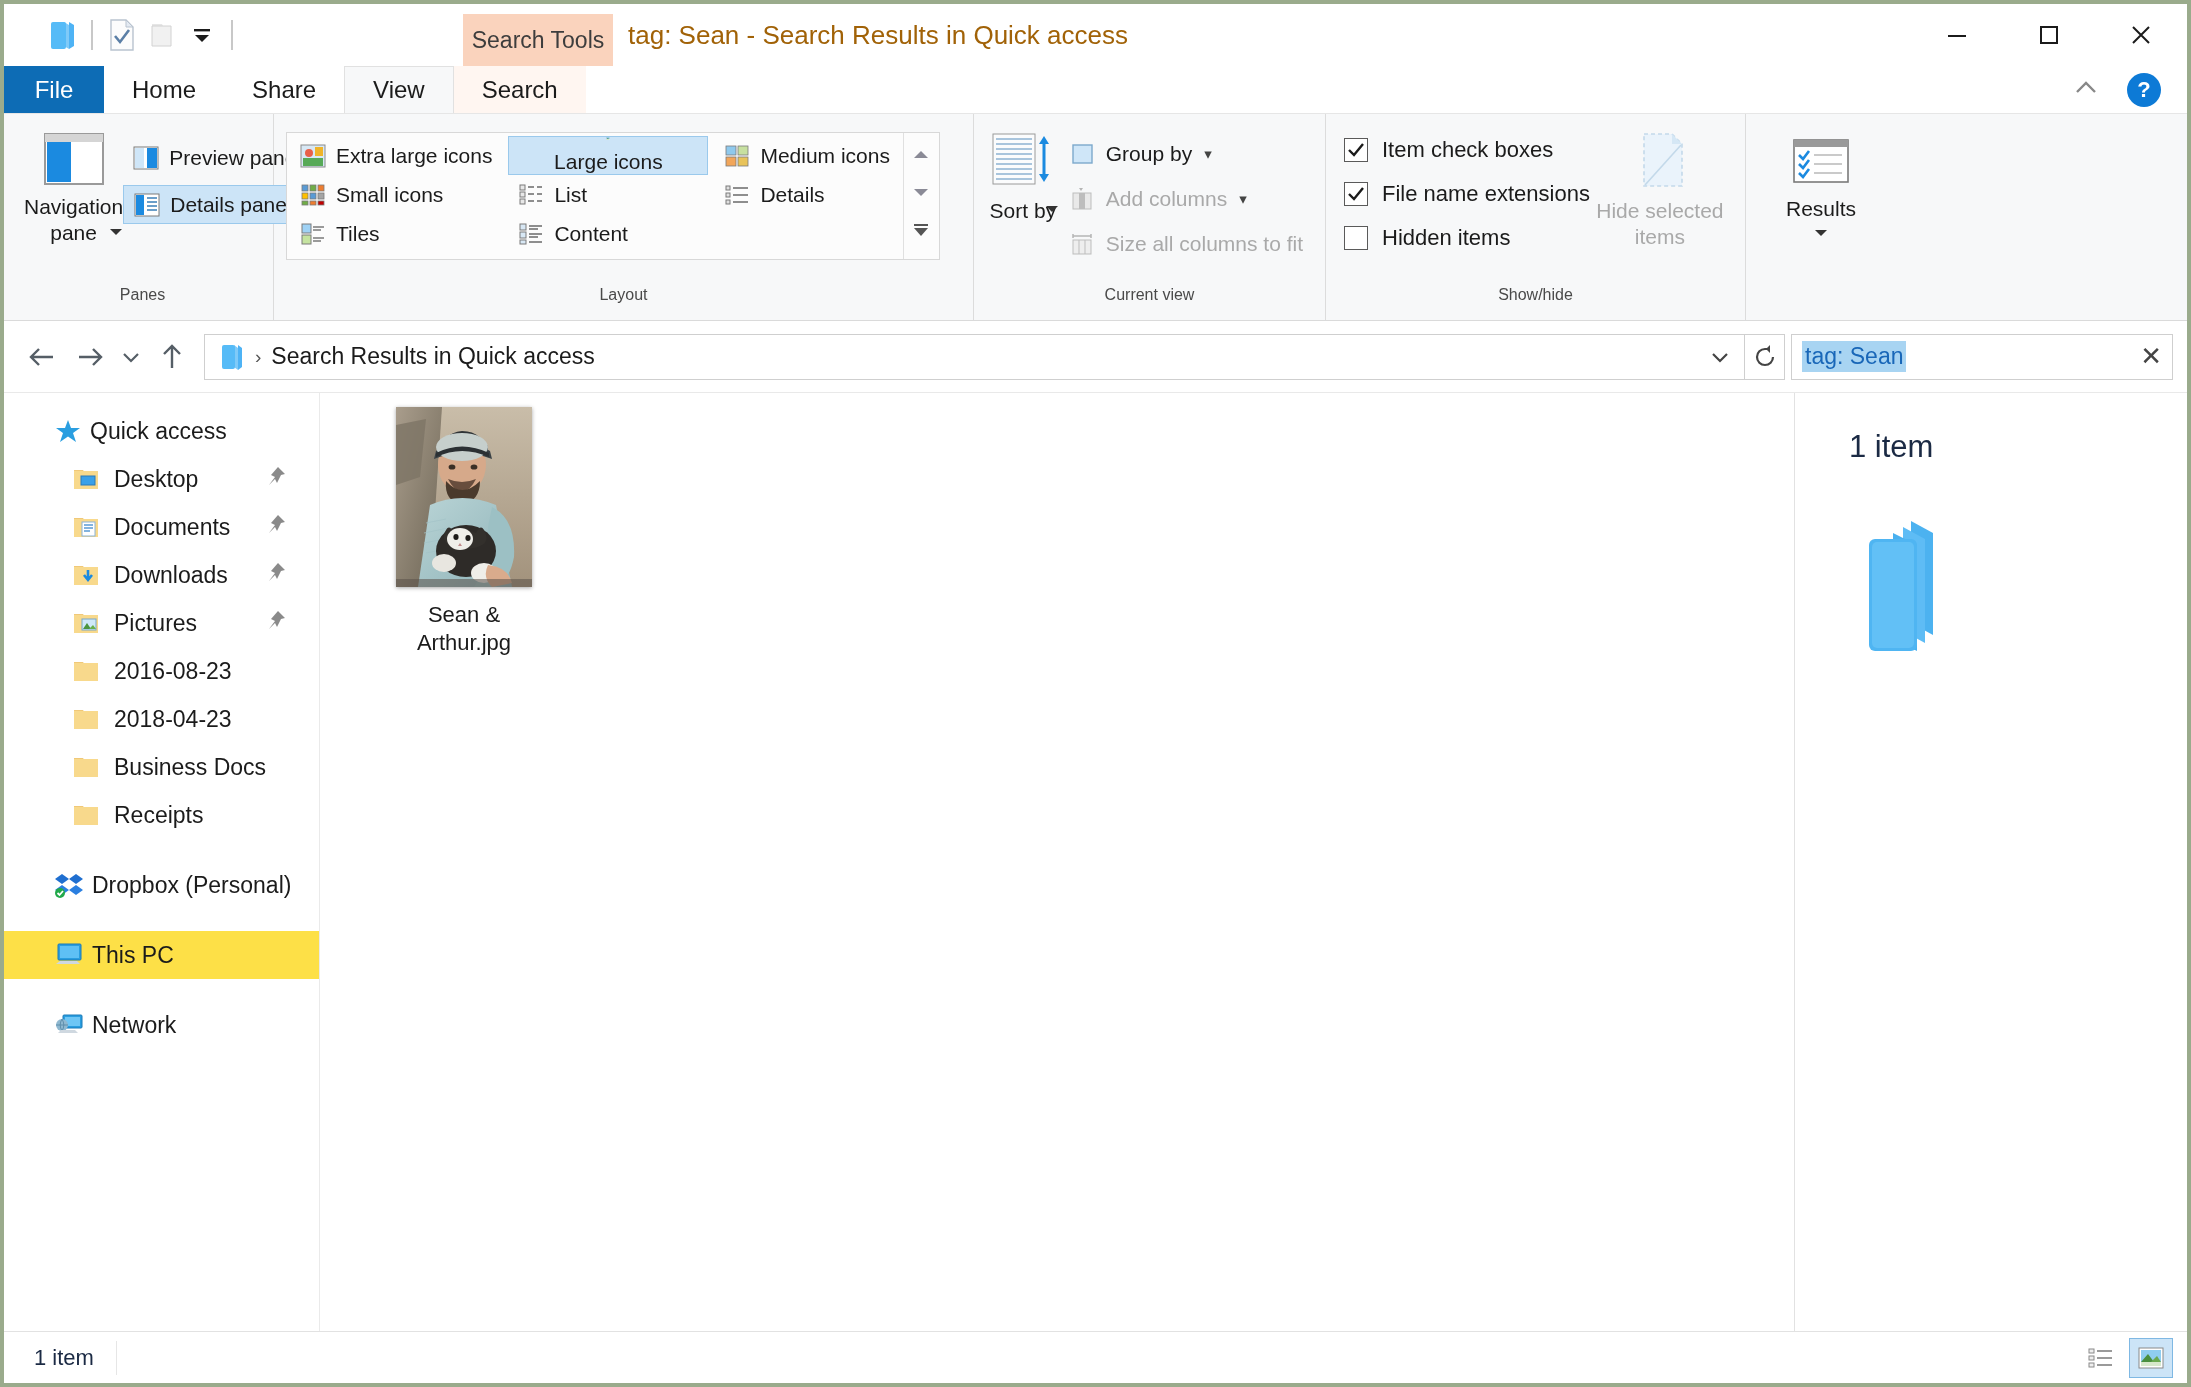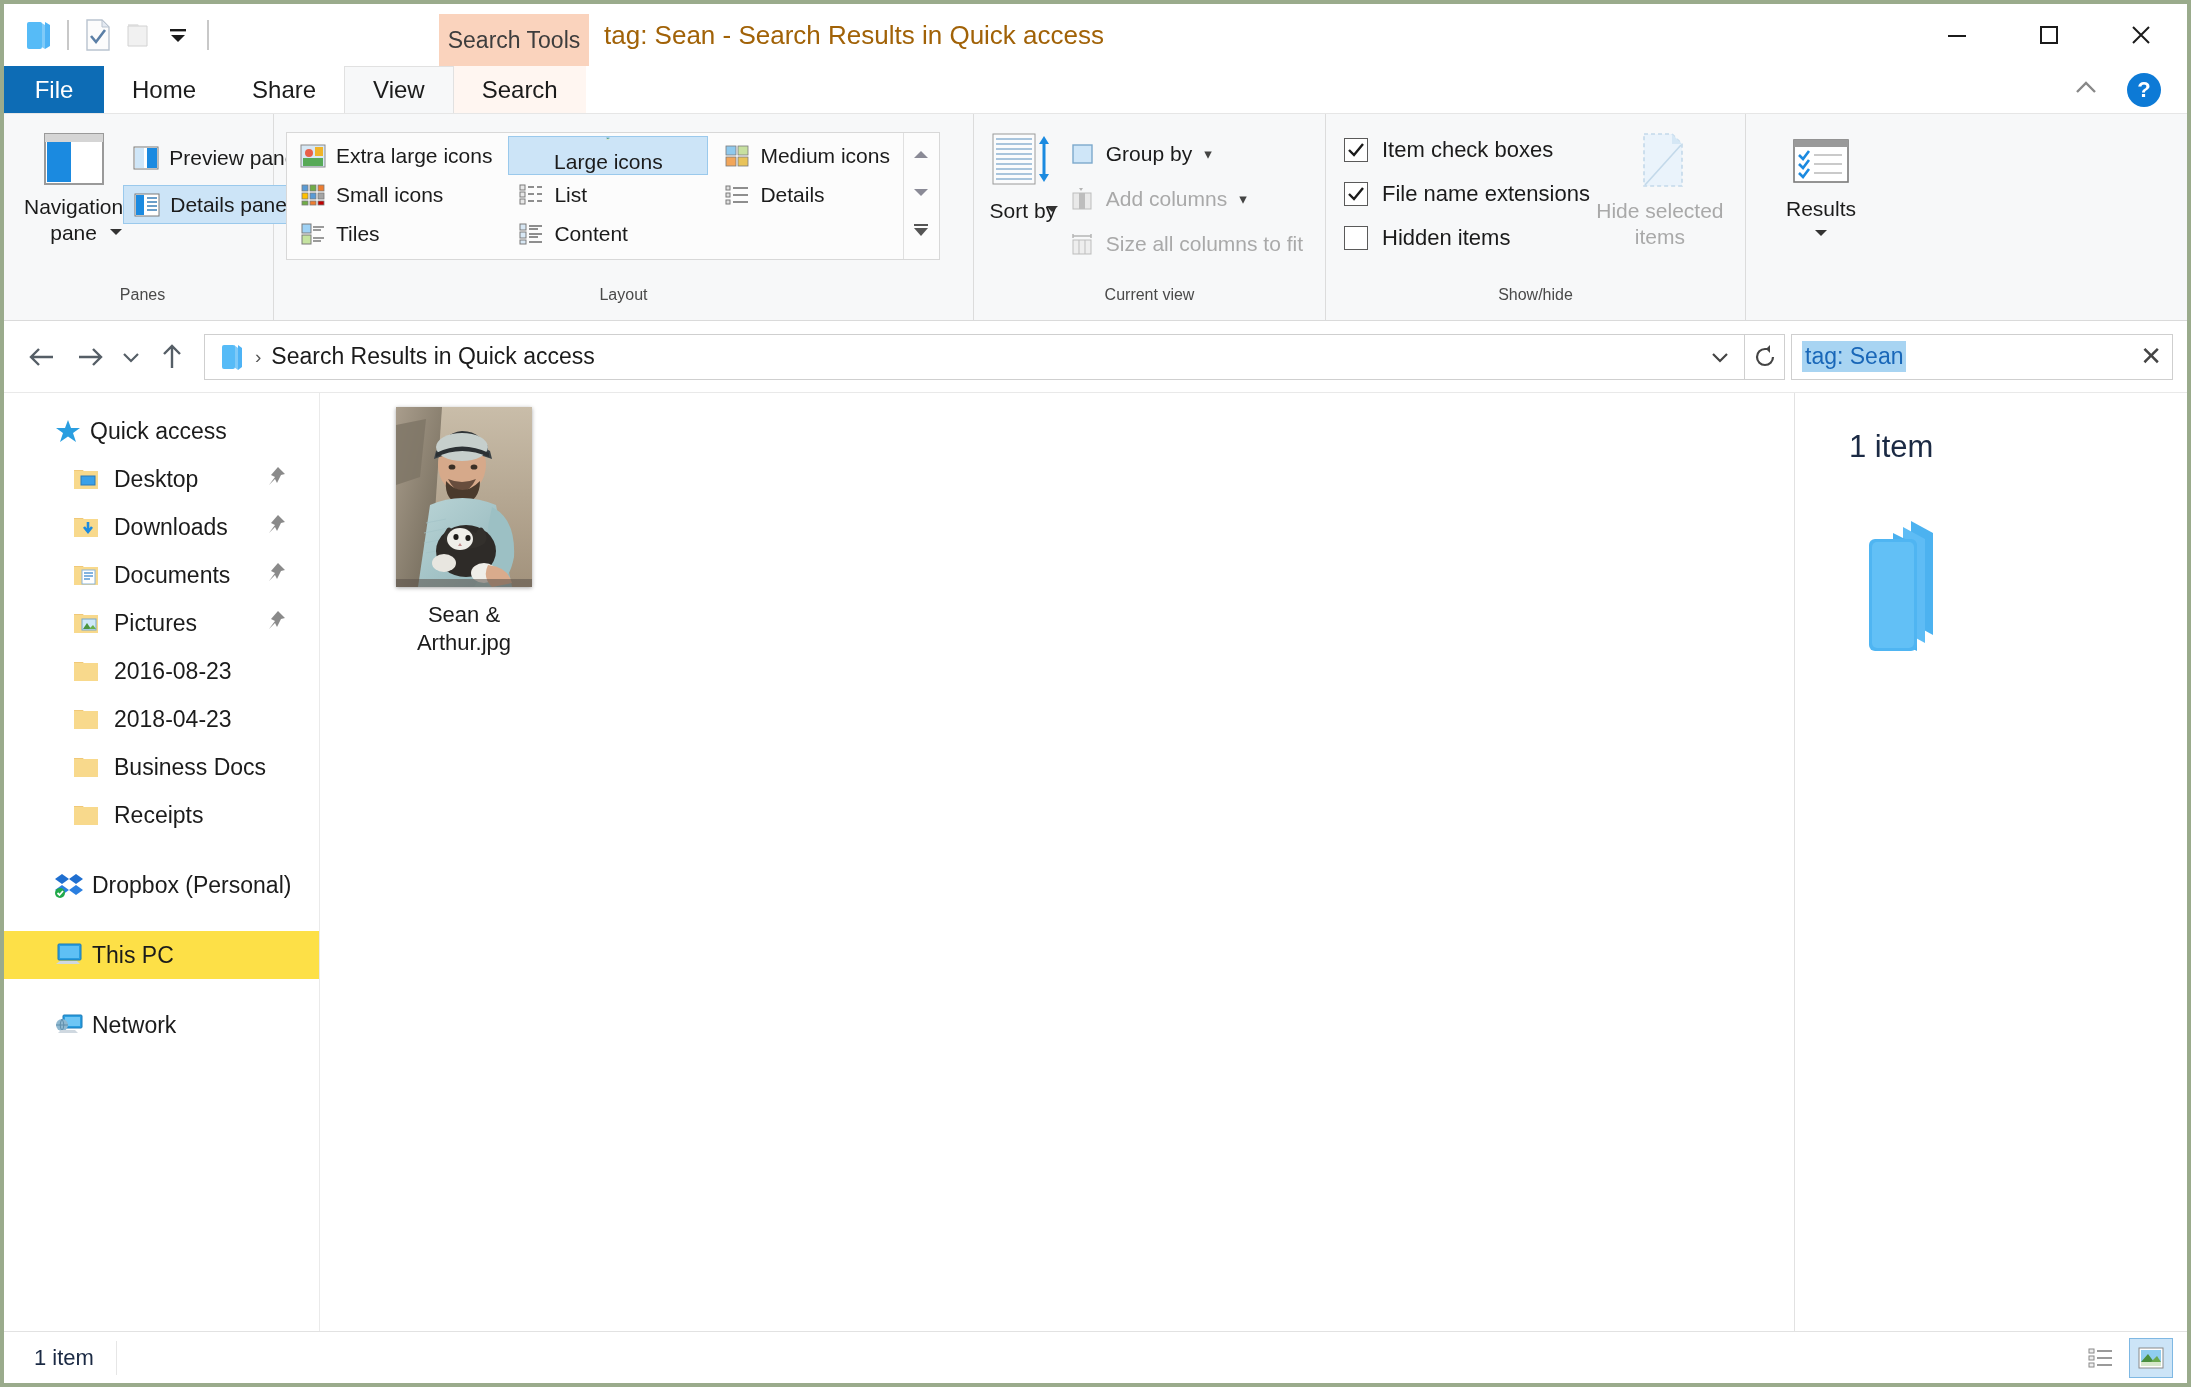--- a/index.html
+++ b/index.html
@@ -15,20 +15,21 @@
     background: #ffffff;
     display: flex; flex-direction: column;
   }
 
   
   .titlebar {
     height: 62px; flex: 0 0 62px;
     display: flex; align-items: center;
     background: #ffffff;
     position: relative;
+    margin-left: 24px;
   }
   .qat { display: flex; align-items: center; padding-left: 14px; gap: 0px; }
   .qat-icon {
     width: 40px; height: 44px;
     display: flex; align-items: center; justify-content: center;
   }
   .qat-sep { width: 2px; height: 30px; background: #c8c8c8; margin: 0 9px; }
   .title-text {
     position: absolute; left: 600px; top: 50%; transform: translateY(-50%);
     font-size: 26px; color: #a16207; white-space: nowrap;
@@ -661,40 +662,40 @@
           <svg width="22" height="22" viewBox="0 0 22 22">
               <path d="M13 2 L20 9 L16 10 L12 18 L10 14 L4 20 L10 12 L6 10 Z" fill="#8a8a8a"></path>
             </svg>
         </span>
       </div>
 
       <div class="navitem child">
         <svg width="28" height="26" viewBox="0 0 28 26">
           <path d="M2 4 H11 L13 7 H2 Z" fill="#f0c878"></path>
           <path d="M2 5 H26 V23 H2 Z" fill="#f8d98c"></path>
-          <path d="M16 8 V16 M12 13 L16 18 L20 13" fill="none" stroke="#1b8ae0" stroke-width="2.6"></path>
-        </svg>
-        <span>Downloads</span>
+          <rect x="10" y="8" width="13" height="14" fill="#ffffff" stroke="#8ab4d8"></rect>
+          <g stroke="#5a9bd5" stroke-width="1.3">
+              <path d="M12 11 H21 M12 14 H21 M12 17 H18"></path>
+            </g>
+        </svg>
+        <span>Documents</span>
         <span class="pin">
           <svg width="22" height="22" viewBox="0 0 22 22">
               <path d="M13 2 L20 9 L16 10 L12 18 L10 14 L4 20 L10 12 L6 10 Z" fill="#8a8a8a"></path>
             </svg>
         </span>
       </div>
 
       <div class="navitem child">
         <svg width="28" height="26" viewBox="0 0 28 26">
           <path d="M2 4 H11 L13 7 H2 Z" fill="#f0c878"></path>
           <path d="M2 5 H26 V23 H2 Z" fill="#f8d98c"></path>
-          <rect x="10" y="8" width="13" height="14" fill="#ffffff" stroke="#8ab4d8"></rect>
-          <g stroke="#5a9bd5" stroke-width="1.3">
-              <path d="M12 11 H21 M12 14 H21 M12 17 H18"></path>
-            </g>
-        </svg>
-        <span>Documents</span>
+          <path d="M16 8 V16 M12 13 L16 18 L20 13" fill="none" stroke="#1b8ae0" stroke-width="2.6"></path>
+        </svg>
+        <span>Downloads</span>
         <span class="pin">
           <svg width="22" height="22" viewBox="0 0 22 22">
               <path d="M13 2 L20 9 L16 10 L12 18 L10 14 L4 20 L10 12 L6 10 Z" fill="#8a8a8a"></path>
             </svg>
         </span>
       </div>
 
       <div class="navitem child">
         <svg width="28" height="26" viewBox="0 0 28 26">
           <path d="M2 4 H11 L13 7 H2 Z" fill="#f0c878"></path>

